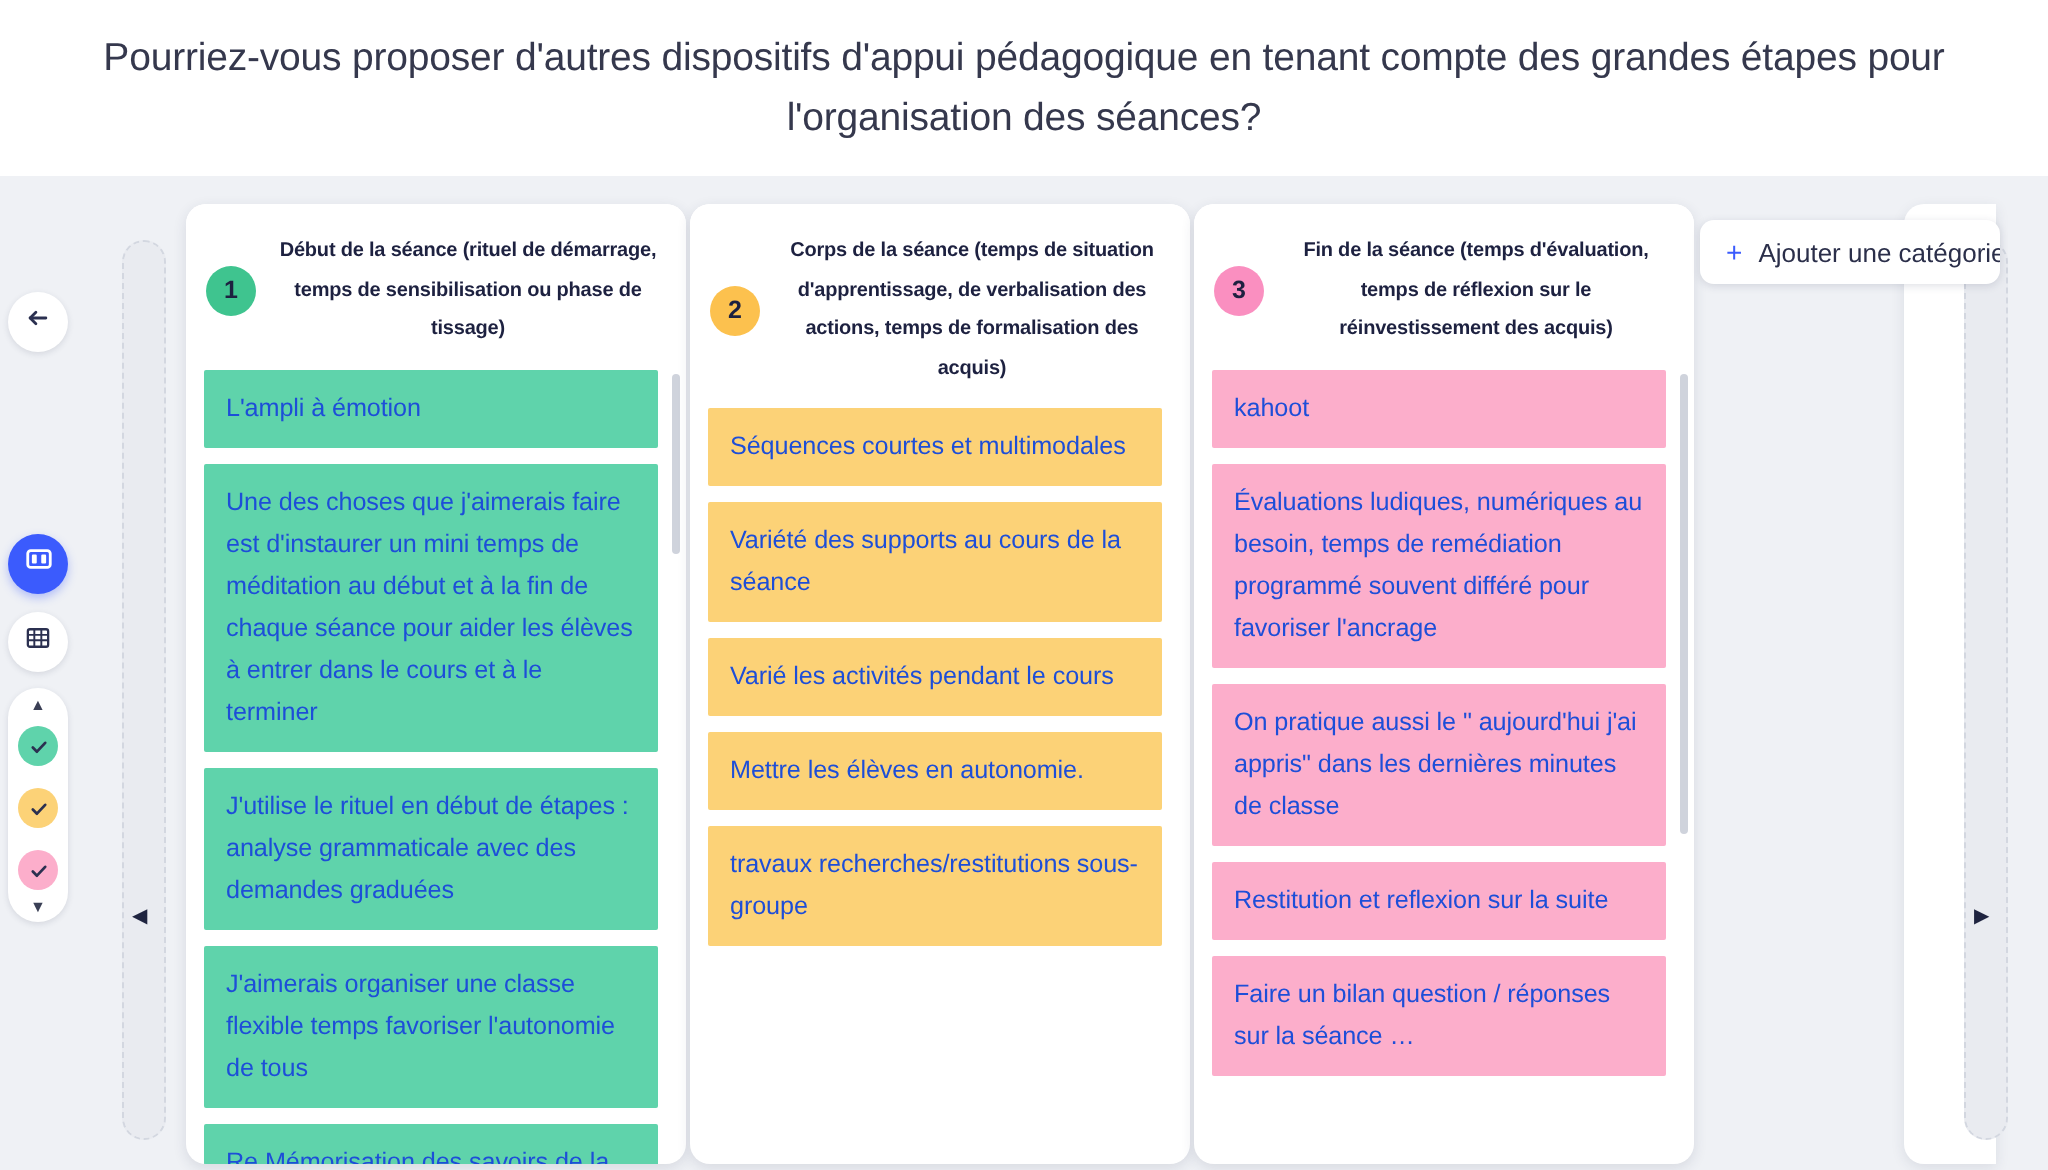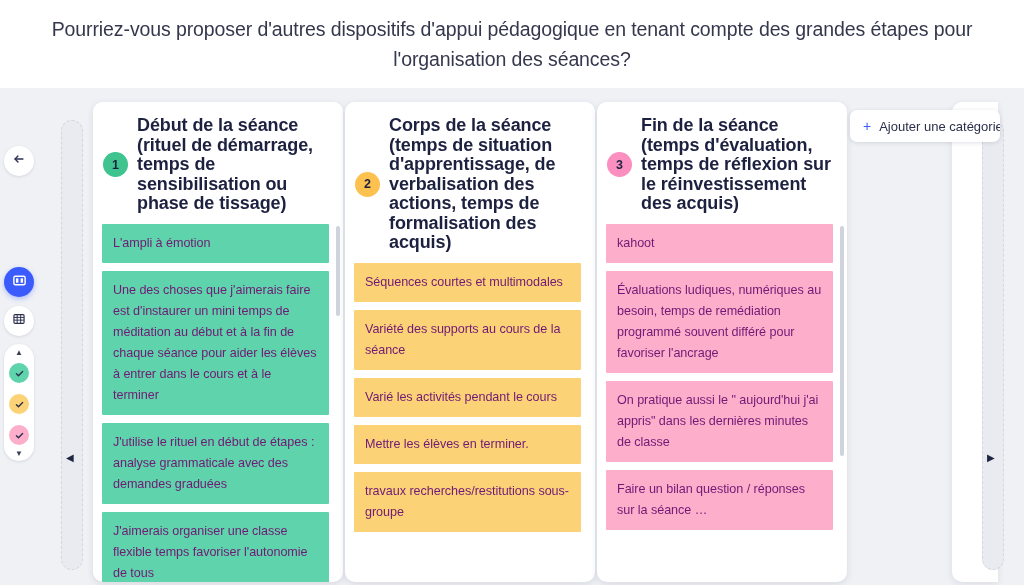--- a/index.html
+++ b/index.html
@@ -99,32 +99,33 @@
   }
   .column-badge{
     flex:0 0 auto; width:25px; height:25px; border-radius:50%;
     display:flex; align-items:center; justify-content:center;
     font-size:12.5px; font-weight:700; color:#1d2140;
   }
   .badge-green{ background:#3fc48f; }
   .badge-yellow{ background:#fcc14e; }
   .badge-pink{ background:#fa8fc0; }
   .column-title{
-    font-size:18px; line-height:19.5px; font-weight:700; color:#1d2140;
+    font-size:10px; line-height:19.5px; font-weight:700; color:#1d2140;
     letter-spacing:-0.1px;
+    text-align:center;
   }
 
   .cards-area{
     position:relative; height:calc(100% - 0px);
     padding:0 14px 0 9px;
     overflow:hidden;
   }
   .card{
     border-radius:1px; padding:9px 11px; margin-bottom:8px;
-    font-size:12.6px; line-height:21px; color:#701a75;
+    font-size:12.6px; line-height:21px; color:#1d4ed8;
     letter-spacing:-0.05px;
   }
   .card-green{ background:#5fd3ab; }
   .card-yellow{ background:#fcd277; }
   .card-pink{ background:#fcaecb; }
 
   .col-scrollbar{
     position:absolute; right:3px; width:4px; border-radius:2px;
     background:#cfd3dc;
   }
@@ -245,34 +246,35 @@
 
   <div class="column" id="column-2">
     <div class="column-header">
       <div class="column-badge badge-yellow">2</div>
       <div class="column-title">Corps de la séance (temps de situation d'apprentissage, de verbalisation des actions, temps de formalisation des acquis)</div>
     </div>
     <div class="cards-area">
       <div class="card card-yellow">Séquences courtes et multimodales</div>
       <div class="card card-yellow">Variété des supports au cours de la séance</div>
       <div class="card card-yellow">Varié les activités pendant le cours</div>
-      <div class="card card-yellow">Mettre les élèves en terminer.</div>
+      <div class="card card-yellow">Mettre les élèves en autonomie.</div>
       <div class="card card-yellow">travaux recherches/restitutions sous-groupe</div>
     </div>
   </div>
 
   <div class="column" id="column-3">
     <div class="column-header">
       <div class="column-badge badge-pink">3</div>
       <div class="column-title">Fin de la séance (temps d'évaluation, temps de réflexion sur le réinvestissement des acquis)</div>
     </div>
     <div class="cards-area">
       <div class="card card-pink">kahoot</div>
       <div class="card card-pink">Évaluations ludiques, numériques au besoin, temps de remédiation programmé souvent différé pour favoriser l'ancrage</div>
       <div class="card card-pink">On pratique aussi le " aujourd'hui j'ai appris" dans les dernières minutes de classe</div>
+      <div class="card card-pink">Restitution et reflexion sur la suite</div>
       <div class="card card-pink">Faire un bilan question / réponses sur la séance …</div>
       <div class="col-scrollbar" style="top:2px;height:230px;"></div>
     </div>
   </div>
 
   <div id="add-category-button">
     <span id="add-category-plus">+</span>
     <span id="add-category-label">Ajouter une catégorie</span>
   </div>
 

